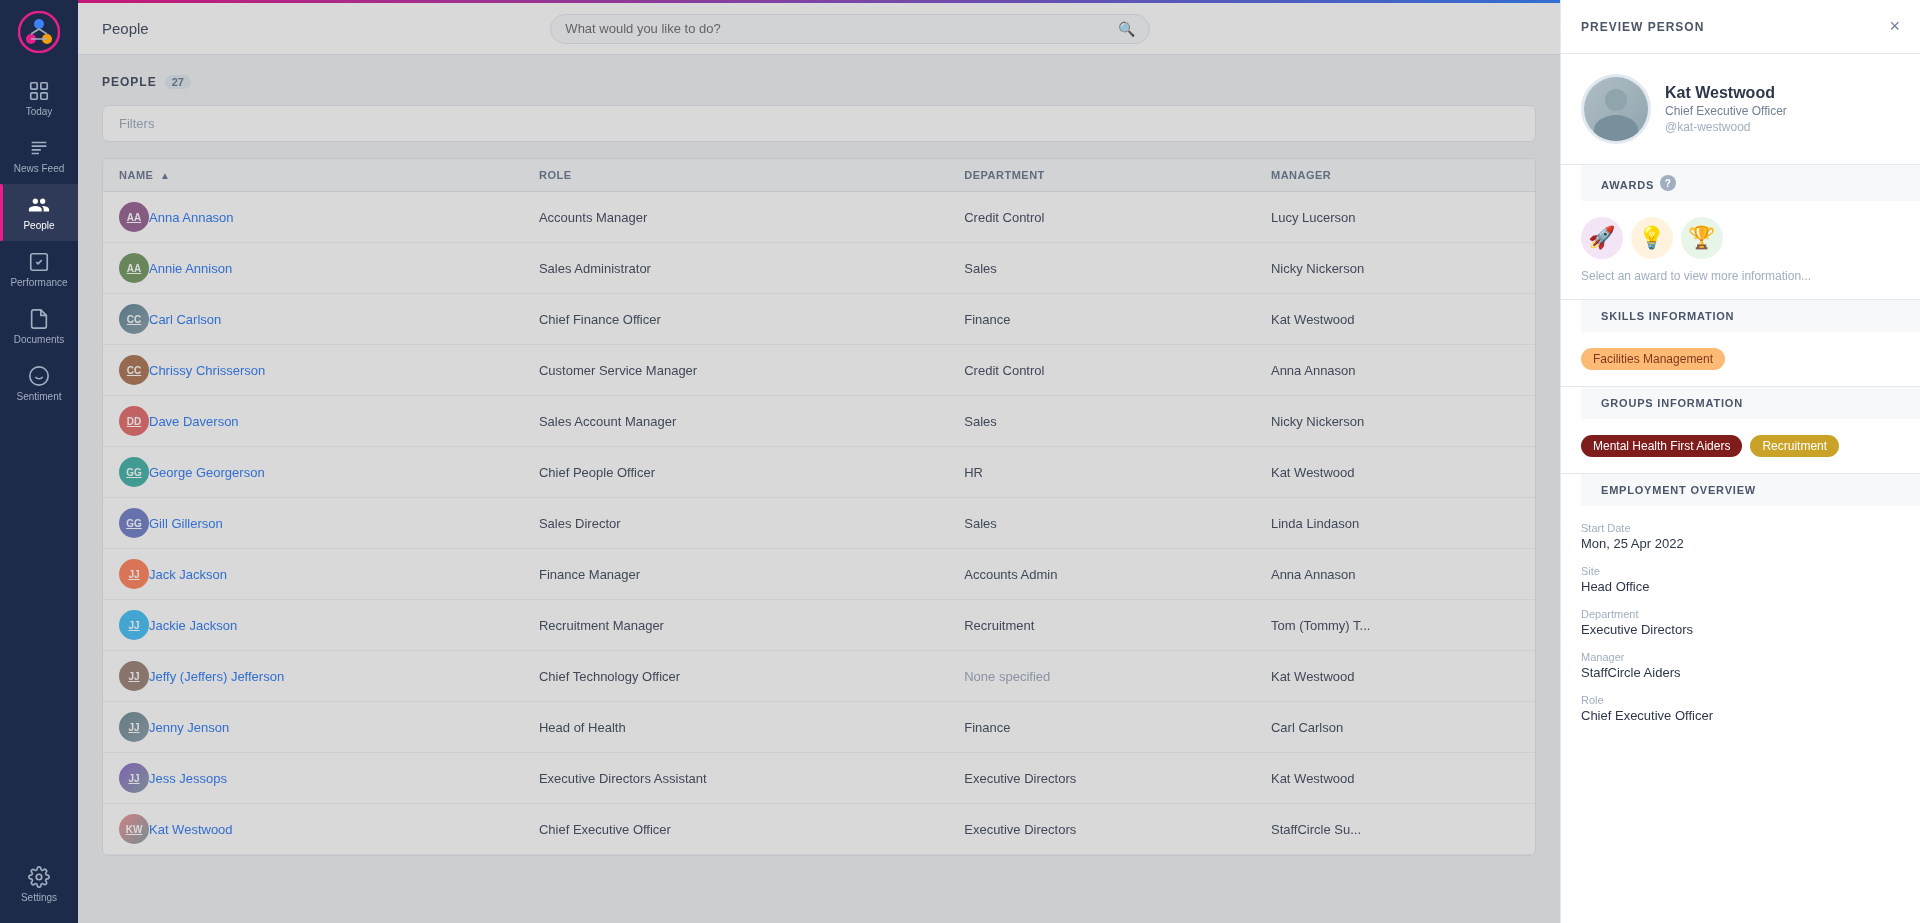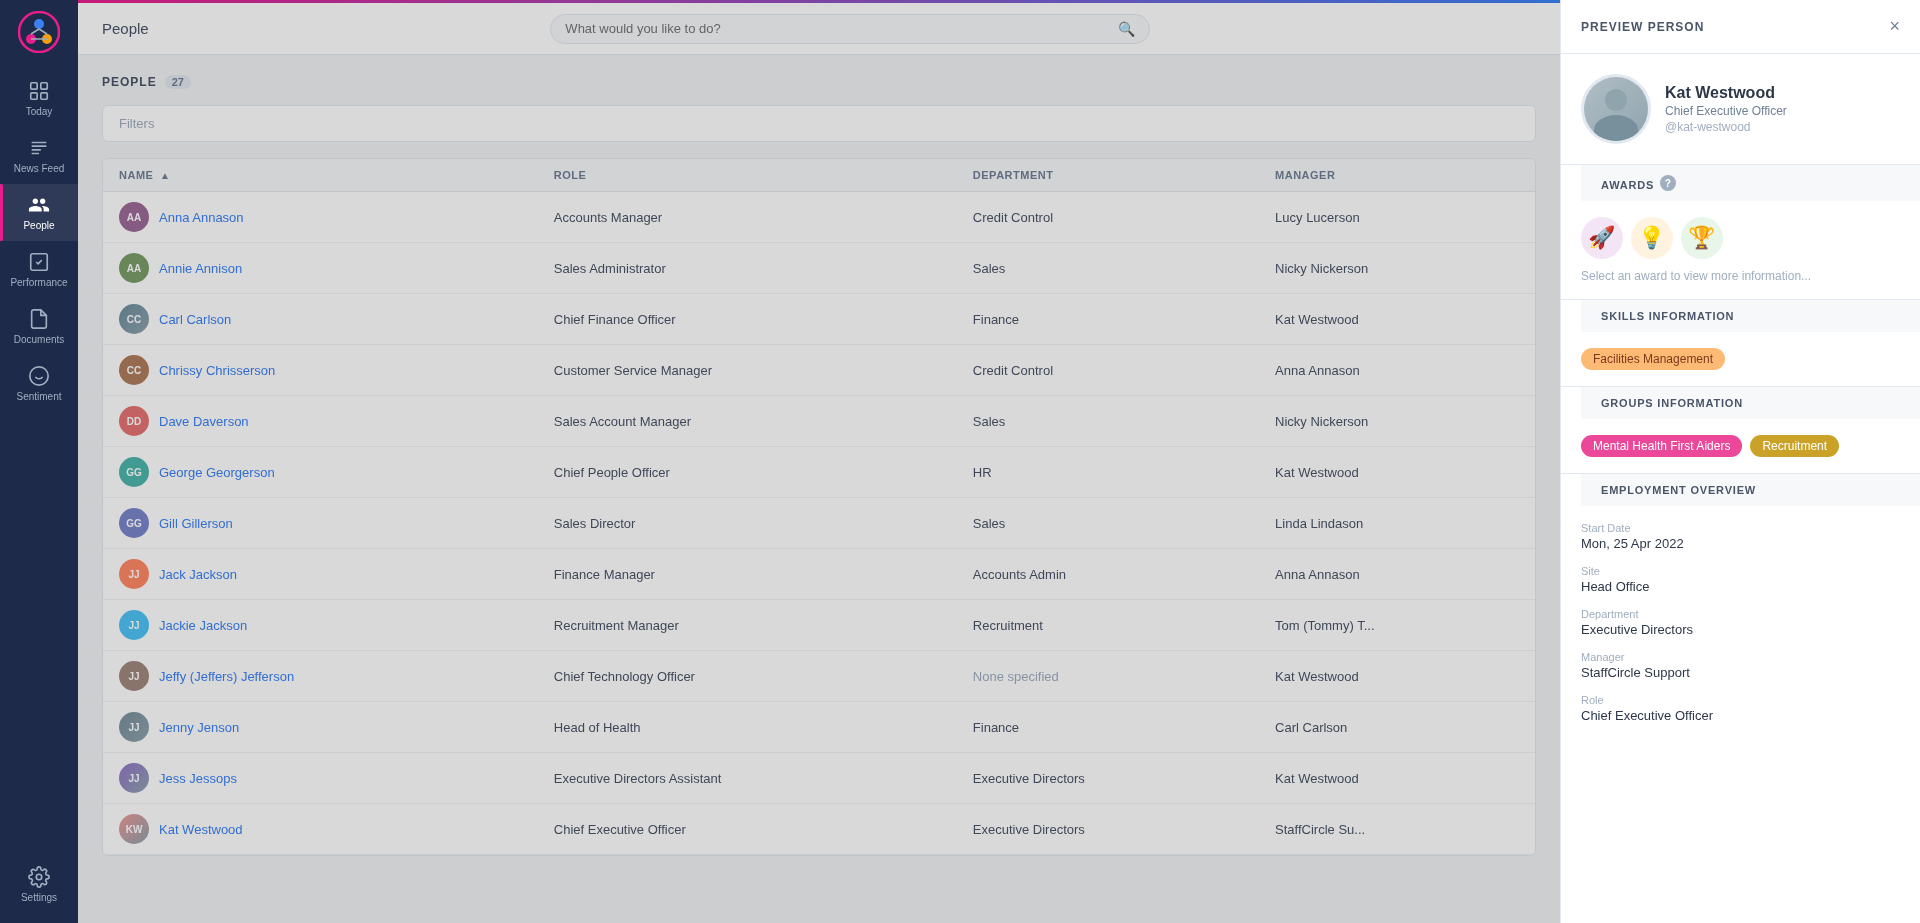--- a/index.html
+++ b/index.html
@@ -167,22 +167,22 @@
     }
     .avatar-circle {
       width: 30px; height: 30px;
       border-radius: 50%;
       display: inline-flex;
       align-items: center;
       justify-content: center;
       font-size: 10px;
       font-weight: 700;
       color: #fff;
-      margin-right: 10px;
       flex-shrink: 0;
+      text-decoration: underline;
     }
     .name-cell { display: flex; align-items: center; }
 
     
     .preview-panel {
       width: 360px;
       background: #fff;
       border-left: 1px solid #e2e8f0;
       height: 100%;
       display: flex;
@@ -318,21 +318,21 @@
 
     
     .group-tags { display: flex; gap: 8px; flex-wrap: wrap; }
     .group-tag {
       display: inline-block;
       padding: 4px 12px;
       border-radius: 12px;
       font-size: 12px;
       font-weight: 500;
     }
-    .group-tag.blue { background: #ec4899; color: #fff; }
+    .group-tag.blue { background: #7f1d1d; color: #fff; }
     .group-tag.gold { background: #c9a227; color: #fff; }
 
     
     .emp-grid {
       display: grid;
       grid-template-columns: 1fr;
       gap: 14px;
     }
     .emp-item {}
     .emp-label {
@@ -691,21 +691,21 @@
           <div class="emp-item">
             <div class="emp-label">Site</div>
             <div class="emp-value">Head Office</div>
           </div>
           <div class="emp-item">
             <div class="emp-label">Department</div>
             <div class="emp-value">Executive Directors</div>
           </div>
           <div class="emp-item">
             <div class="emp-label">Manager</div>
-            <div class="emp-value">StaffCircle Support</div>
+            <div class="emp-value">StaffCircle Aiders</div>
           </div>
           <div class="emp-item">
             <div class="emp-label">Role</div>
             <div class="emp-value">Chief Executive Officer</div>
           </div>
         </div>
     </div>
   </div>
 </div>
 

